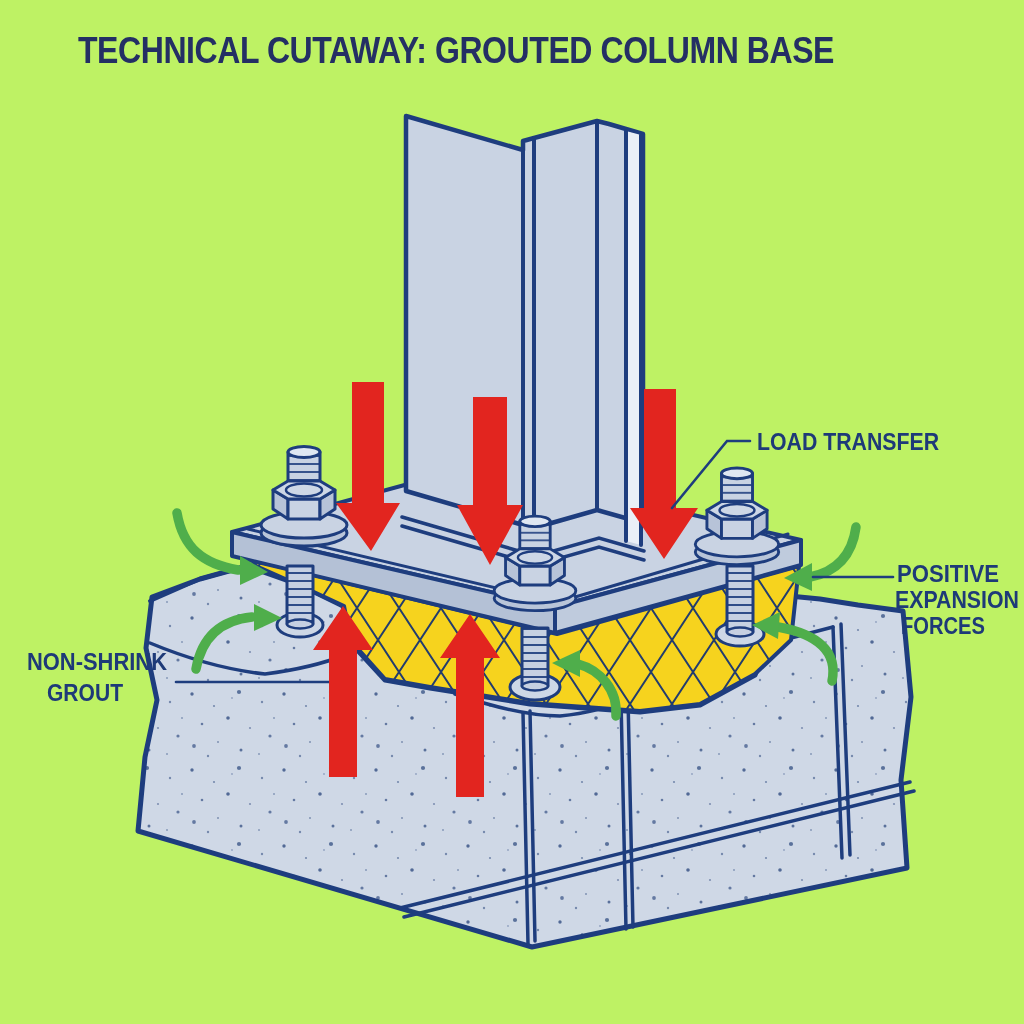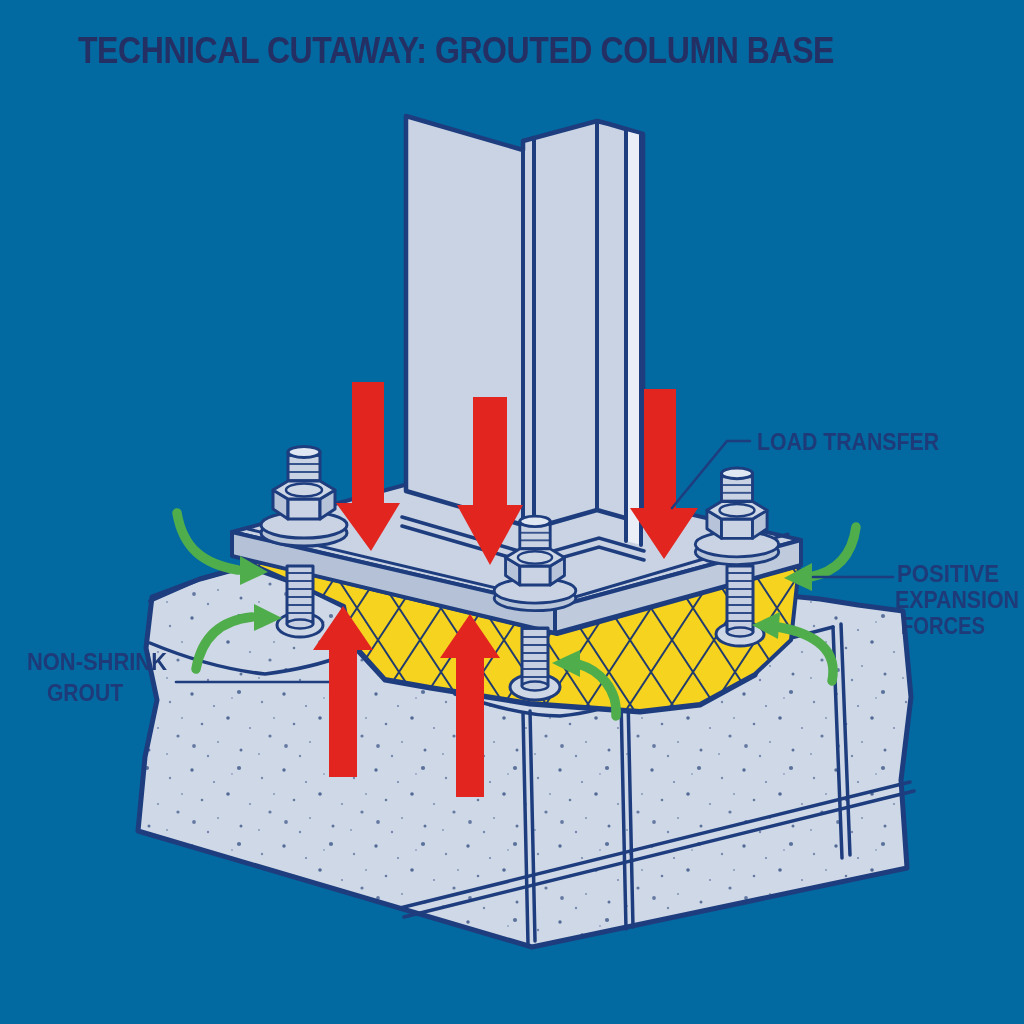--- a/index.html
+++ b/index.html
@@ -1,16 +1,16 @@
 <!DOCTYPE html>
 <html><head>
 <meta charset="utf-8">
 <style>
   html,body{margin:0;padding:0;background:#e8e8e8;}
-  #stage{width:1024px;height:1024px;margin:0 auto;background:#0369a1;position:relative;
+  #stage{width:1024px;height:1024px;margin:0 auto;background:#bef264;position:relative;
          font-family:"Liberation Sans", sans-serif;}
   svg{display:block;}
   .outline{stroke:#1e3d7e;stroke-linejoin:round;stroke-linecap:round;}
   .title-text{font-weight:bold;font-size:37px;fill:#242f64;letter-spacing:-0.5px;}
   .label-text{font-weight:bold;font-size:24px;fill:#1e3a78;}
   .leader{stroke:#1e3d7e;stroke-width:2.6;fill:none;stroke-linecap:round;}
   .garr path{fill:none;stroke-width:9.5;stroke-linecap:round;}
   .thin{fill:none;stroke:#1e3d7e;stroke-linecap:round;}
 </style>
 </head>

